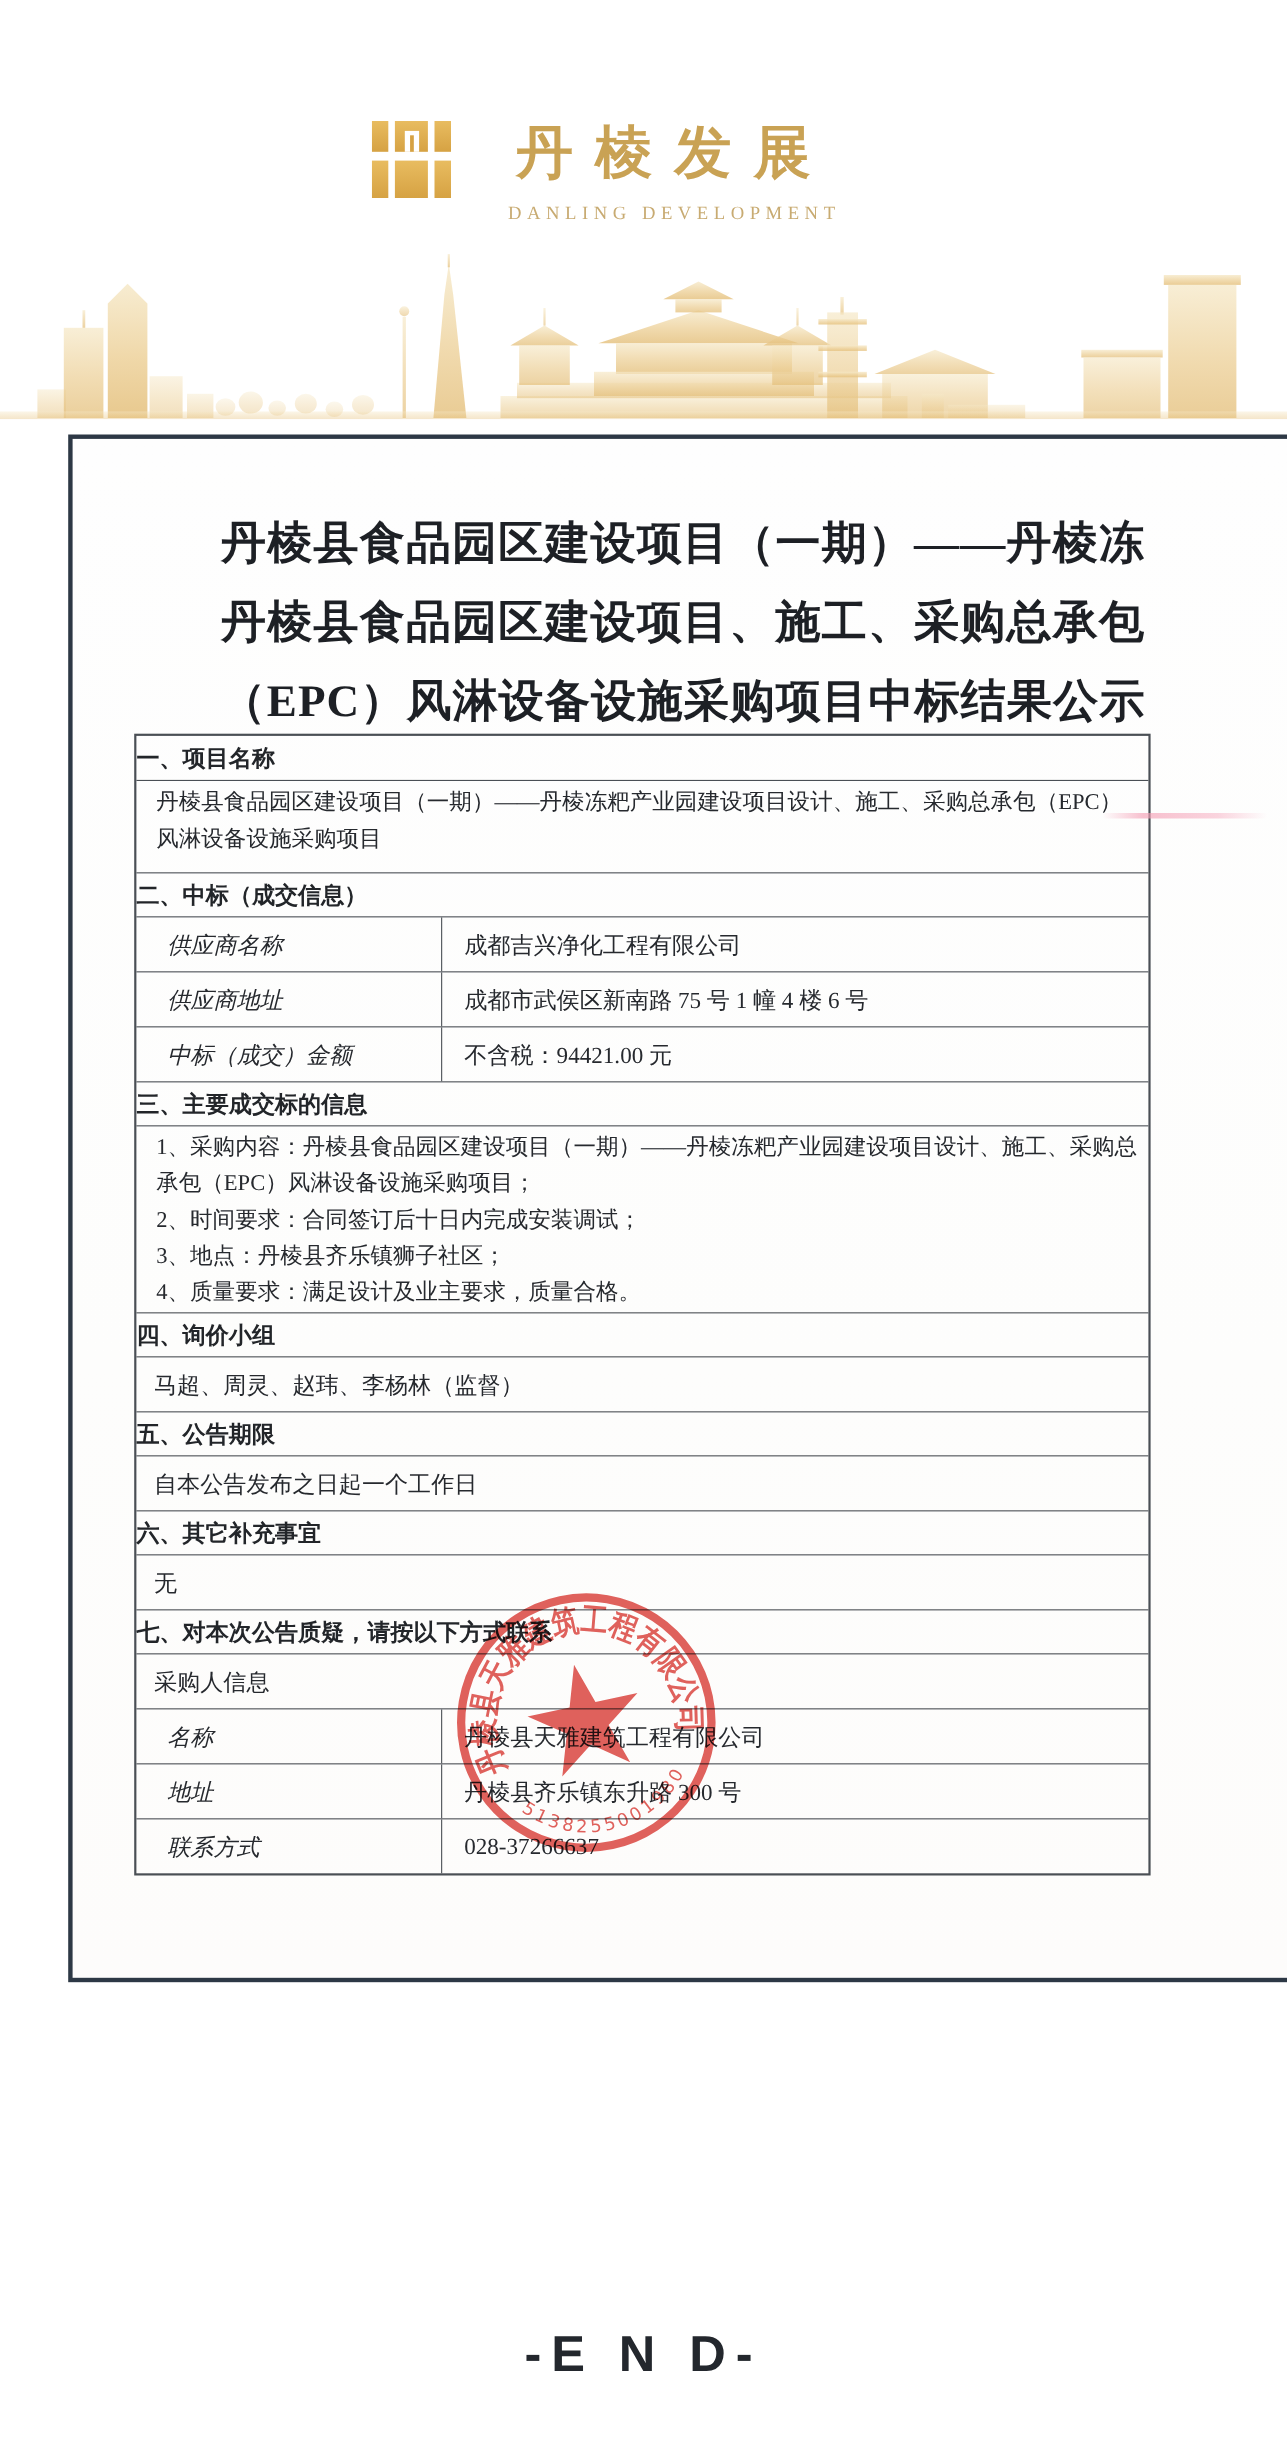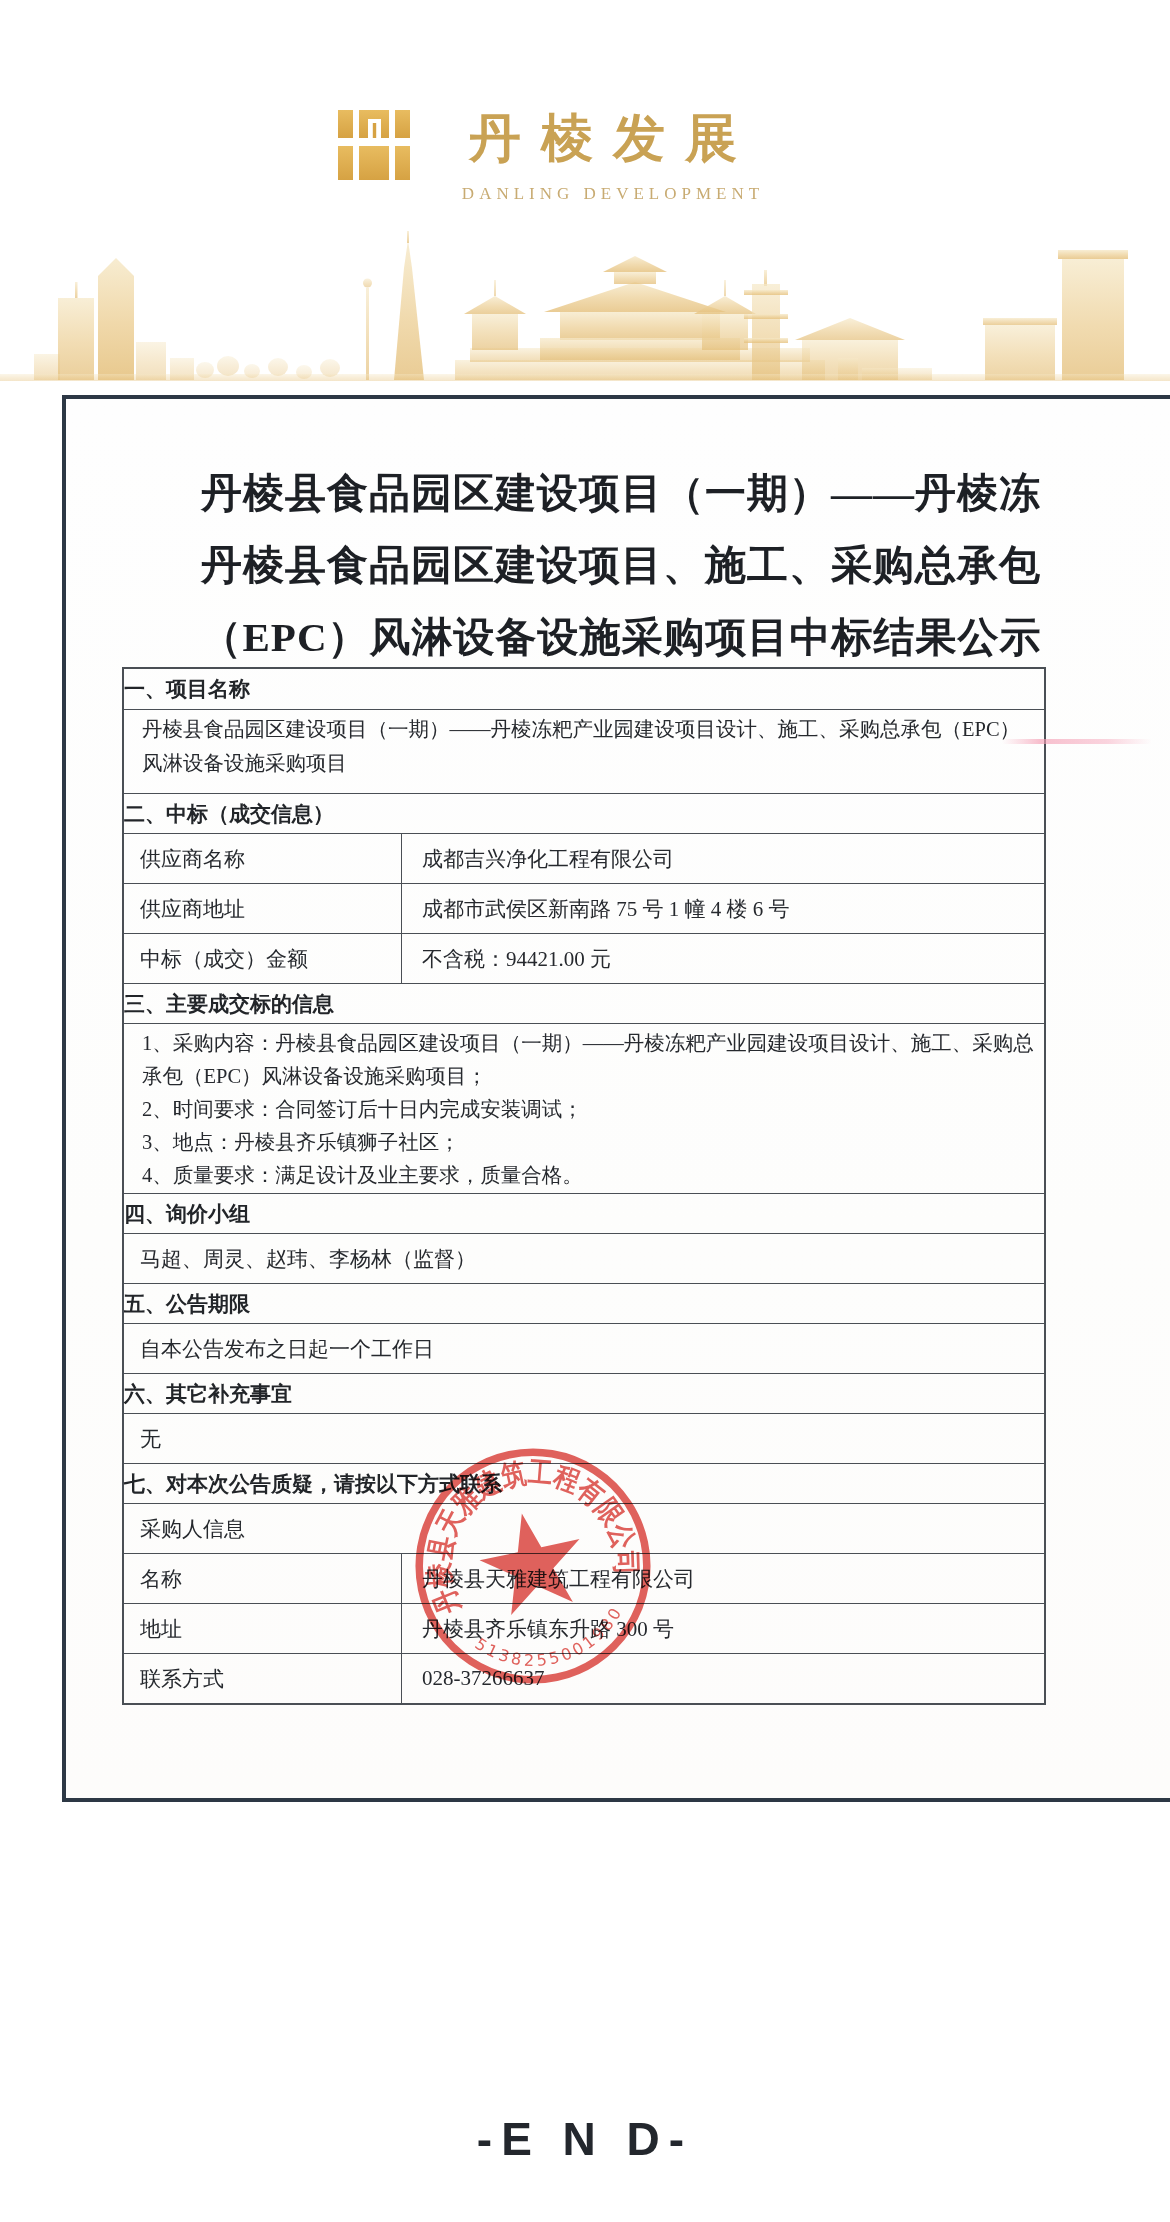--- a/index.html
+++ b/index.html
@@ -50,22 +50,22 @@
     height:40px; align-items:center; 
     font-family:Liberation Sans, sans-serif;
     font-weight:700; font-size:21px; color:#222529;
   }
   .r-single { height:50px; align-items:center; padding-left:16px; font-size:21px; }
   .r-c1 { height:84px; padding:2px 18px 0 18px; font-size:20.5px; line-height:34px; display:block; }
   .r-c5 { height:170px; padding:3px 0 0 18px; display:block; }
   .r-c5 div { font-size:20.5px; line-height:33px; }
   .r-pair { height:50px; }
   .lbl {
-    width:278px; flex:0 0 278px; display:flex; align-items:center; padding-left:16px;
-    border-right:1.6px solid #4a4f55; font-size:21px;
+    width:278px; flex:0 0 278px; display:flex; align-items:center; padding-left:28px;
+    border-right:1.6px solid #4a4f55; font-size:21px;font-style:italic;
   }
   .val { flex:1; display:flex; align-items:center; padding-left:20px; font-size:21px; }
 
   
   .seal {
     position:absolute; left:306px; top:1006px; width:322px; height:322px;
     opacity:.85; mix-blend-mode:multiply; filter:blur(.3px);
     pointer-events:none;
   }
 

